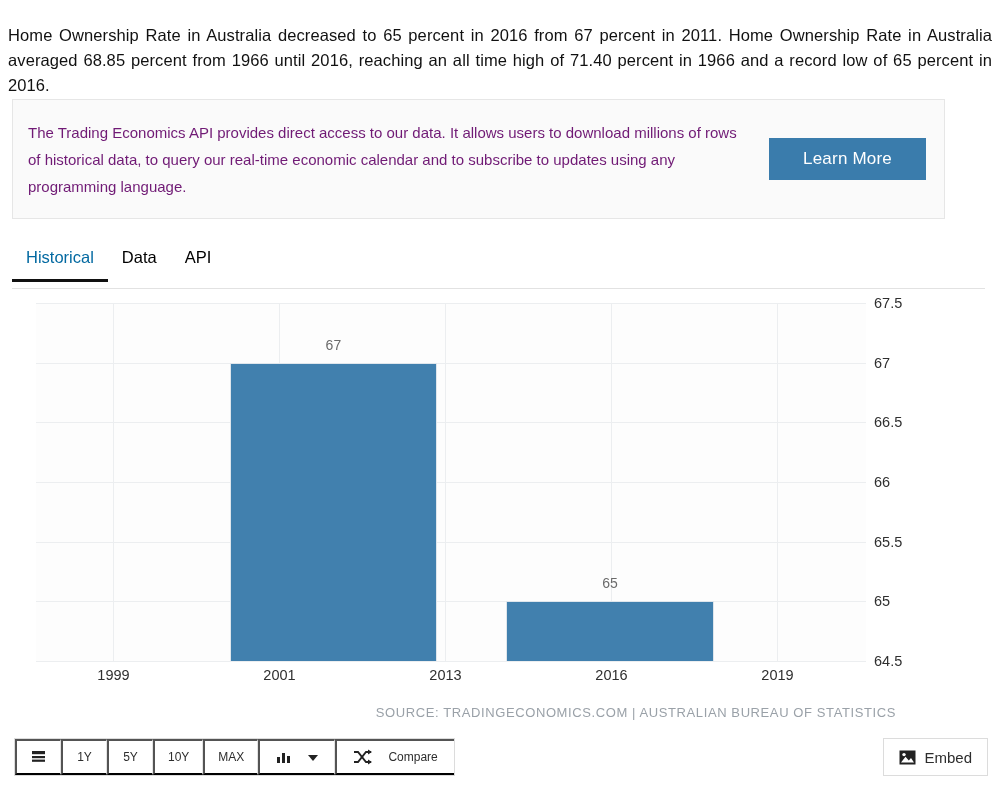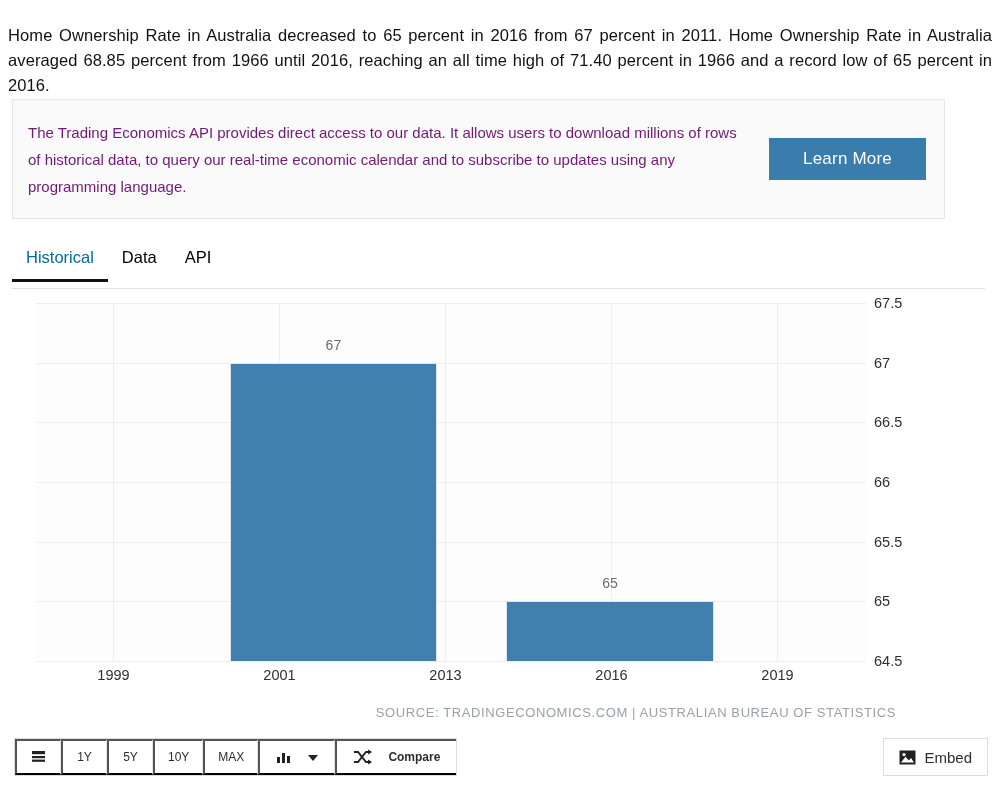--- a/index.html
+++ b/index.html
@@ -166,21 +166,21 @@
     padding: 0 13px;
     font-size: 12px;
     color: #2d2d2d;
     border-right: 1px solid #e3e3e3;
     cursor: pointer;
     background: #fff;
     font-family: inherit;
     white-space: nowrap;
   }
   .tb-btn:last-child { border-right: none; }
-  .tb-btn.wide { gap: 16px; padding: 0 16px; font-weight: bold; }
+  .tb-btn.wide { gap: 16px; padding: 0 16px; }
 
   .embed-btn {
     position: absolute;
     right: 12px; top: 738px;
     height: 38px;
     display: flex;
     align-items: center;
     gap: 8px;
     padding: 0 15px;
     border: 1px solid #dcdcdc;

